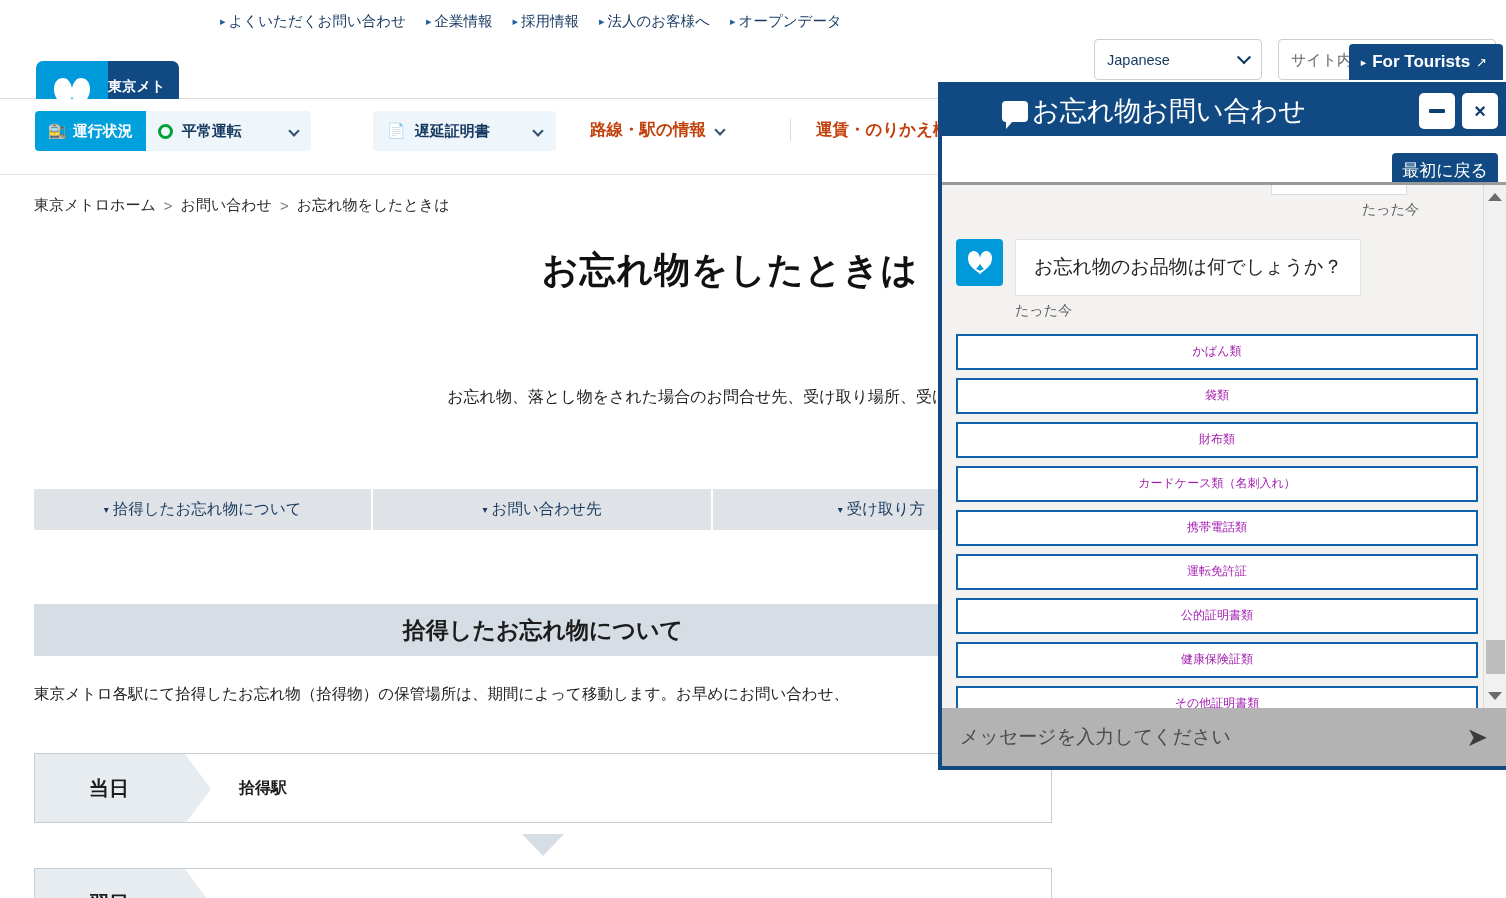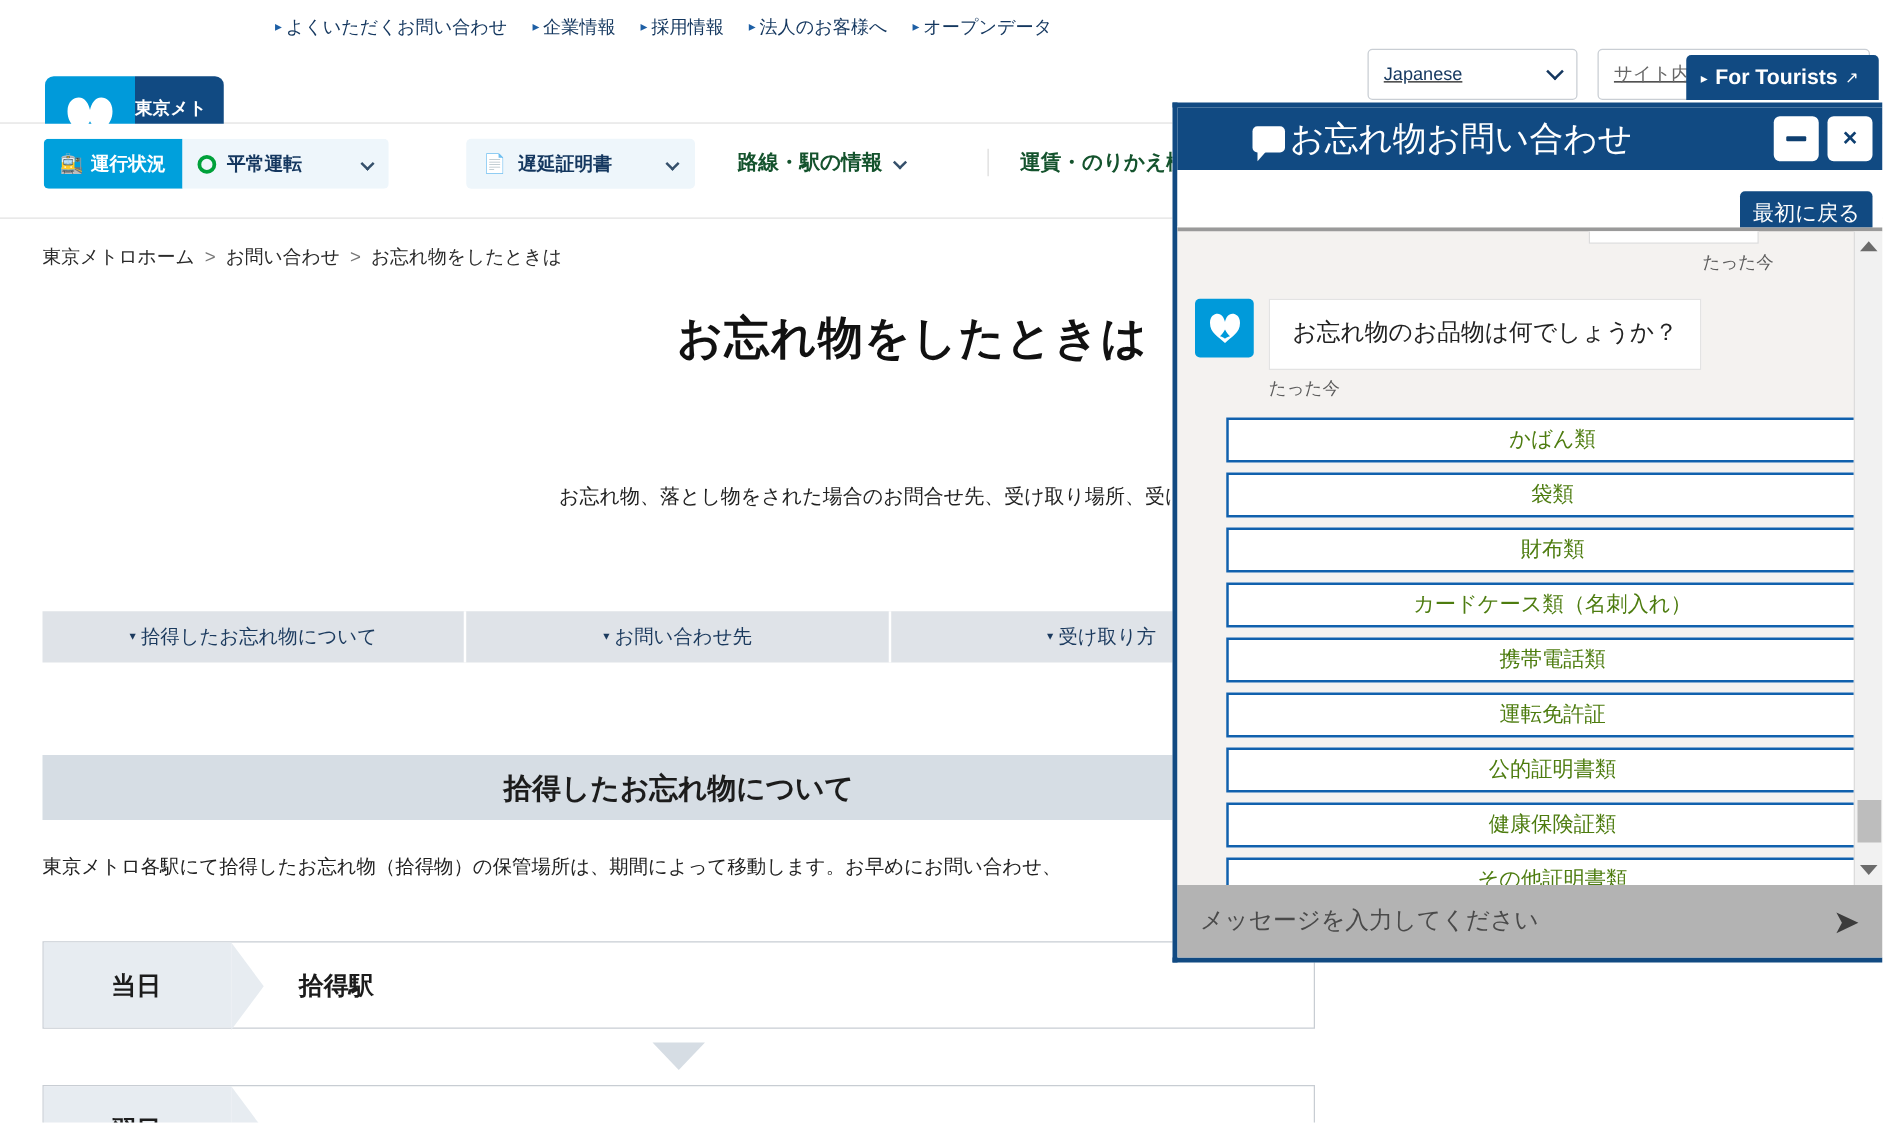--- a/index.html
+++ b/index.html
@@ -31,21 +31,21 @@
   }
   .util-nav {
     position: absolute; left: 220px; top: 12px;
     display: flex; gap: 20px; font-size: 14.5px; color: #0b3d71;
   }
   .util-nav a { color: #14375f; text-decoration: none; white-space: nowrap; }
   .util-nav a::before {
     content: "\25B8"; color: #1d5fa5; font-size: 11px;
     margin-right: 3px; display: inline-block; vertical-align: 1px;
   }
-  .header-tools { position: absolute; right: 10px; top: 39px; display: flex; align-items: flex-start; gap: 16px; text-decoration: underline; }
+  .header-tools { position: absolute; right: 10px; top: 39px; display: flex; align-items: flex-start; gap: 16px; }
   .lang-select {
     width: 168px; height: 41px; border: 1px solid #c9ced4; border-radius: 4px;
     background: #fff; display: flex; align-items: center; padding: 0 12px;
     font-size: 14.5px; color: #14375f; justify-content: space-between;
   }
   .chev { width: 10px; height: 10px; border-right: 2px solid #14375f; border-bottom: 2px solid #14375f;
           transform: rotate(45deg) translate(-2px,-2px); }
   .site-search {
     width: 218px; height: 41px; border: 1px solid #c9ced4; border-radius: 4px;
     background: #fff; display: flex; align-items: center; padding: 0 10px 0 12px;
@@ -89,21 +89,21 @@
   .nav-chev { width: 8px; height: 8px; border-right: 2px solid #35506b; border-bottom: 2px solid #35506b;
               transform: rotate(45deg); margin-left: auto; }
   .delay-btn {
     position: absolute; left: 373px; top: 12px; height: 40px; background: #eef6fb;
     display: flex; align-items: center; gap: 9px; padding: 0 14px; border-radius: 4px;
     font-size: 15px; color: #14375f; font-weight: bold; min-width: 183px;
   }
   .doc-ico { font-size: 15px; }
   .nav-link {
     position: absolute; top: 20px; display: flex; align-items: center; gap: 10px;
-    font-size: 16.5px; color: #14532d; font-weight: bold; white-space: nowrap;
+    font-size: 16.5px; color: #c2410c; font-weight: bold; white-space: nowrap;
   }
   .nav-link.route { left: 590px; }
   .nav-link.fare  { left: 790px; padding-left: 25px; border-left: 1px solid #dcdcdc; }
 
   
   .breadcrumb {
     position: absolute; top: 196px; left: 34px; font-size: 15px; color: #2a2a2a;
     display: flex; gap: 8px; align-items: center;
   }
   .breadcrumb .sep { color: #777; }
@@ -148,21 +148,21 @@
   .tl-two { top: 868px; }
   .tl-label {
     width: 150px; height: 100%; background: #e7ecf1; display: flex; align-items: center;
     padding-left: 54px; font-size: 20px; font-weight: bold; color: #1c1c1c; position: relative;
   }
   .tl-label::after {
     content: ""; position: absolute; right: -26px; top: 0;
     border-top: 35px solid transparent; border-bottom: 35px solid transparent;
     border-left: 26px solid #e7ecf1;
   }
-  .tl-value { padding-left: 54px; font-size: 20px; font-weight: bold; color: #1c1c1c; }
+  .tl-value { padding-left: 54px; font-size: 16px; font-weight: bold; color: #1c1c1c; }
   .tl-arrow {
     position: absolute; left: 34px; top: 830px; width: 1018px; height: 30px;
     display: flex; align-items: center; justify-content: center;
   }
   .tl-arrow .dn {
     width: 0; height: 0; border-left: 21px solid transparent; border-right: 21px solid transparent;
     border-top: 22px solid #d6dde4;
   }
 
   
@@ -223,23 +223,23 @@
     display: flex; align-items: center; justify-content: center;
   }
   .bot-bubble {
     background: #fff; border: 1px solid #e3e3e3; padding: 16px 18px;
     font-size: 19px; color: #222; line-height: 1.2;
   }
   .stamp-left { margin: 6px 0 0 59px; }
 
   .opt-list { margin-top: 14px; display: flex; flex-direction: column; gap: 8px; }
   .opt-btn {
-    height: 36px; border: 2px solid #1161ad; background: #fff; color: #4d7c0f;
-    display: flex; align-items: center; justify-content: center;
-    font-size: 17px; width: 522px; margin-left: 25px;
+    height: 36px; border: 2px solid #1161ad; background: #fff; color: #a21caf;
+    display: flex; align-items: center; justify-content: center;
+    font-size: 12px; width: 522px;
   }
 
   .chat-scrollbar {
     position: absolute; right: 0; top: 0; width: 23px; bottom: 0; background: #f1f1f1;
     border-left: 1px solid #dcdcdc; display: flex; flex-direction: column; align-items: center;
   }
   .sb-arrow { height: 24px; display: flex; align-items: center; justify-content: center; }
   .sb-up { width: 0;height: 0;border-left: 7px solid transparent;border-right: 7px solid transparent;border-bottom: 8px solid #6b6b6b; }
   .sb-dn { width: 0;height: 0;border-left: 7px solid transparent;border-right: 7px solid transparent;border-top: 8px solid #6b6b6b; }
   .sb-track { flex: 1; width: 100%; position: relative; }

